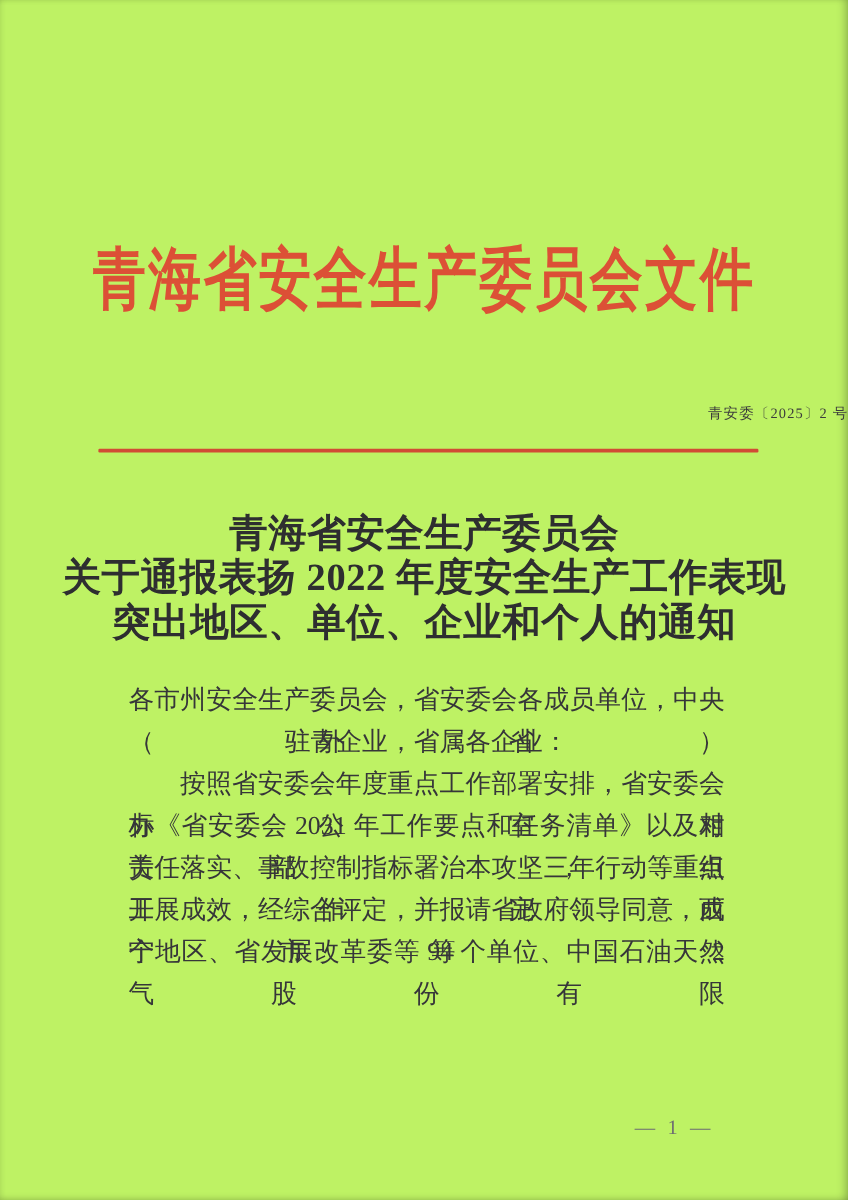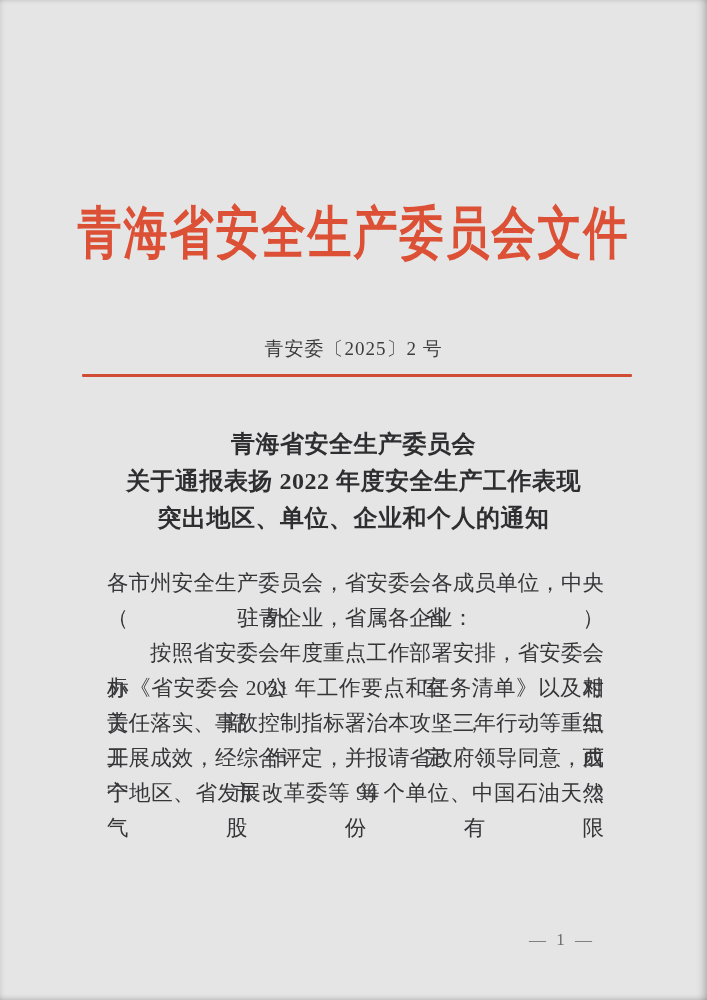--- a/index.html
+++ b/index.html
@@ -6,21 +6,21 @@
     margin: 0;
     padding: 0;
     background: #ffffff;
     font-family: "Liberation Serif", "DejaVu Serif", serif;
   }
   .page {
     position: relative;
     width: 707px;
     height: 1000px;
     margin: 0;
-    background: #e5e5e5;
+    background: #bef264;
     overflow: hidden;
     box-shadow:
       inset -6px 0 8px -4px rgba(0,0,0,0.28),
       inset 4px 0 6px -4px rgba(0,0,0,0.12),
       inset 0 -5px 7px -5px rgba(0,0,0,0.18),
       inset 0 4px 6px -5px rgba(0,0,0,0.08);
   }
   .header-title {
     position: absolute;
     top: 202px;
@@ -35,41 +35,41 @@
     color: #dc5036;
     transform: scaleY(1.28);
     transform-origin: center center;
     white-space: nowrap;
   }
   .doc-number {
     position: absolute;
     top: 336px;
     left: 0;
     width: 100%;
-    text-align: center;
-    font-size: 19px;
+    text-align: right;
+    font-size: 12px;
     color: #3c3c3c;
     letter-spacing: 1px;
   }
   .red-divider {
     position: absolute;
     top: 374px;
     left: 82px;
     width: 550px;
     height: 3px;
     background: #d14c35;
     border-radius: 1px;
   }
   .doc-title {
     position: absolute;
     top: 426px;
     left: 0;
     width: 100%;
     text-align: center;
-    font-size: 24px;
+    font-size: 32px;
     font-weight: bold;
     color: #2e2e30;
     line-height: 37px;
     letter-spacing: 0.5px;
   }
   .body-text {
     position: absolute;
     top: 566px;
     left: 107px;
     width: 497px;

